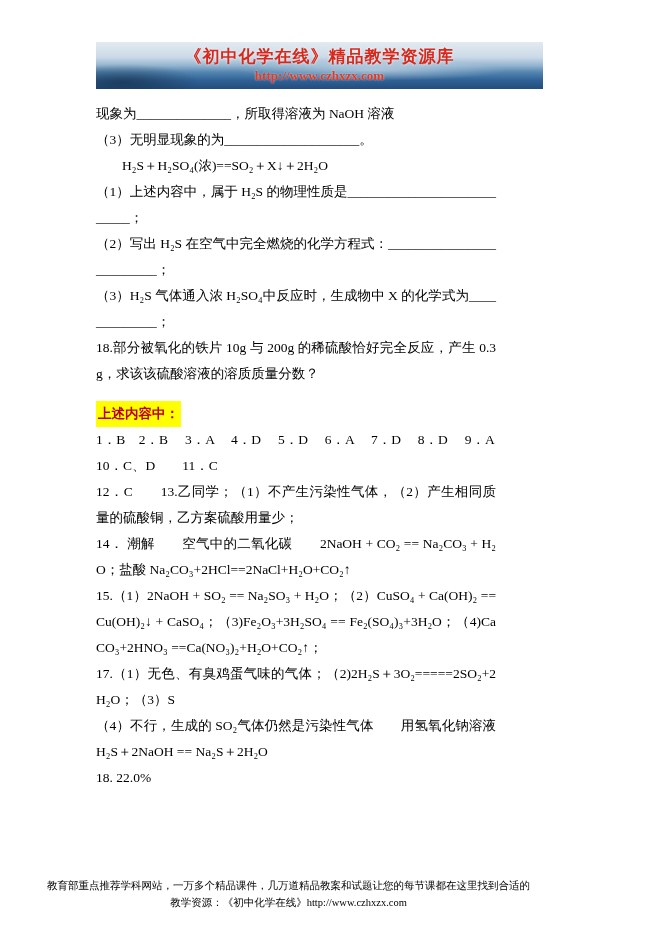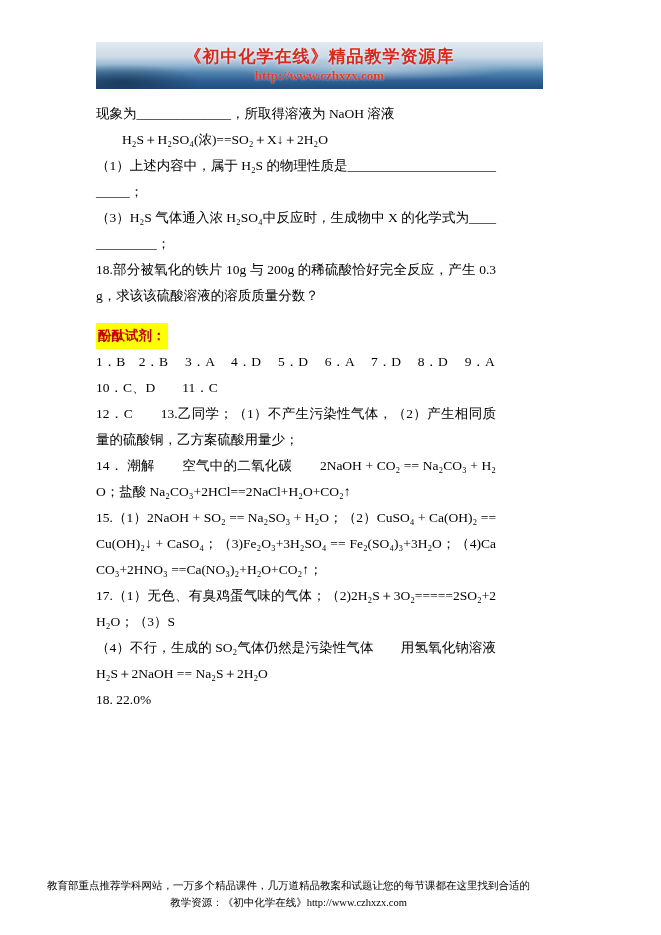--- a/index.html
+++ b/index.html
@@ -71,26 +71,28 @@
 
 <div class="page">
 
   <div class="banner">
     <div class="banner-title">《初中化学在线》精品教学资源库</div>
     <div class="banner-url">http://www.czhxzx.com</div>
   </div>
 
   <div class="content">
     <p>现象为______________，所取得溶液为 NaOH 溶液</p>
+    <p>（3）无明显现象的为____________________。</p>
     <p class="indent">H₂S＋H₂SO₄(浓)==SO₂＋X↓＋2H₂O</p>
     <p>（1）上述内容中，属于 H₂S 的物理性质是___________________________；</p>
+    <p>（2）写出 H₂S 在空气中完全燃烧的化学方程式：_________________________；</p>
     <p>（3）H₂S 气体通入浓 H₂SO₄中反应时，生成物中 X 的化学式为_____________；</p>
     <p>18.部分被氧化的铁片 10g 与 200g 的稀硫酸恰好完全反应，产生 0.3g，求该该硫酸溶液的溶质质量分数？</p>
 
-    <p class="answers-heading-wrap"><span class="answers-heading">酚酞试剂：</span></p>
+    <p class="answers-heading-wrap"><span class="answers-heading">上述内容中：</span></p>
 
     <p>1．B　2．B　 3．A　 4．D　 5．D　 6．A　 7．D　 8．D　 9．A</p>
     <p>10．C、D　　11．C</p>
     <p>12．C　　13.乙同学；（1）不产生污染性气体，（2）产生相同质量的硫酸铜，乙方案硫酸用量少；</p>
     <p>14． 潮解　　空气中的二氧化碳　　2NaOH + CO₂ == Na₂CO₃ + H₂O；盐酸 Na₂CO₃+2HCl==2NaCl+H₂O+CO₂↑</p>
     <p>15.（1）2NaOH + SO₂ == Na₂SO₃ + H₂O；（2）CuSO₄ + Ca(OH)₂ == Cu(OH)₂↓ + CaSO₄；（3)Fe₂O₃+3H₂SO₄ == Fe₂(SO₄)₃+3H₂O；（4)CaCO₃+2HNO₃ ==Ca(NO₃)₂+H₂O+CO₂↑；</p>
     <p>17.（1）无色、有臭鸡蛋气味的气体；（2)2H₂S＋3O₂=====2SO₂+2H₂O；（3）S</p>
     <p>（4）不行，生成的 SO₂气体仍然是污染性气体　　用氢氧化钠溶液 H₂S＋2NaOH == Na₂S＋2H₂O</p>
     <p>18. 22.0%</p>
   </div>

